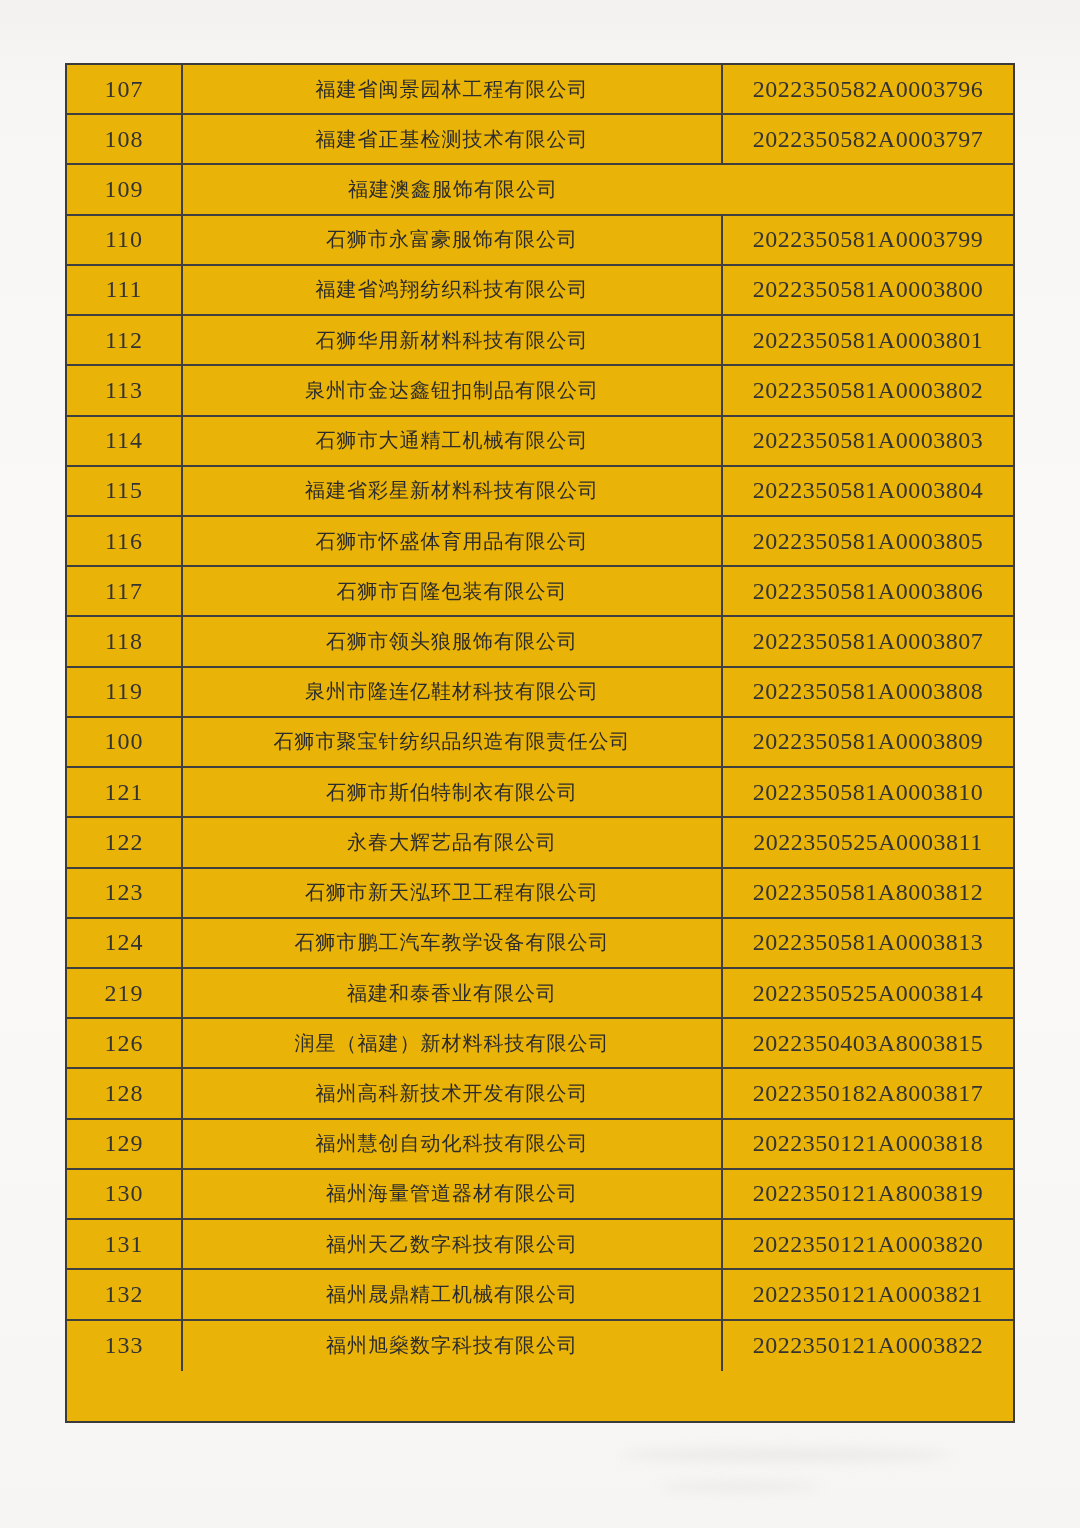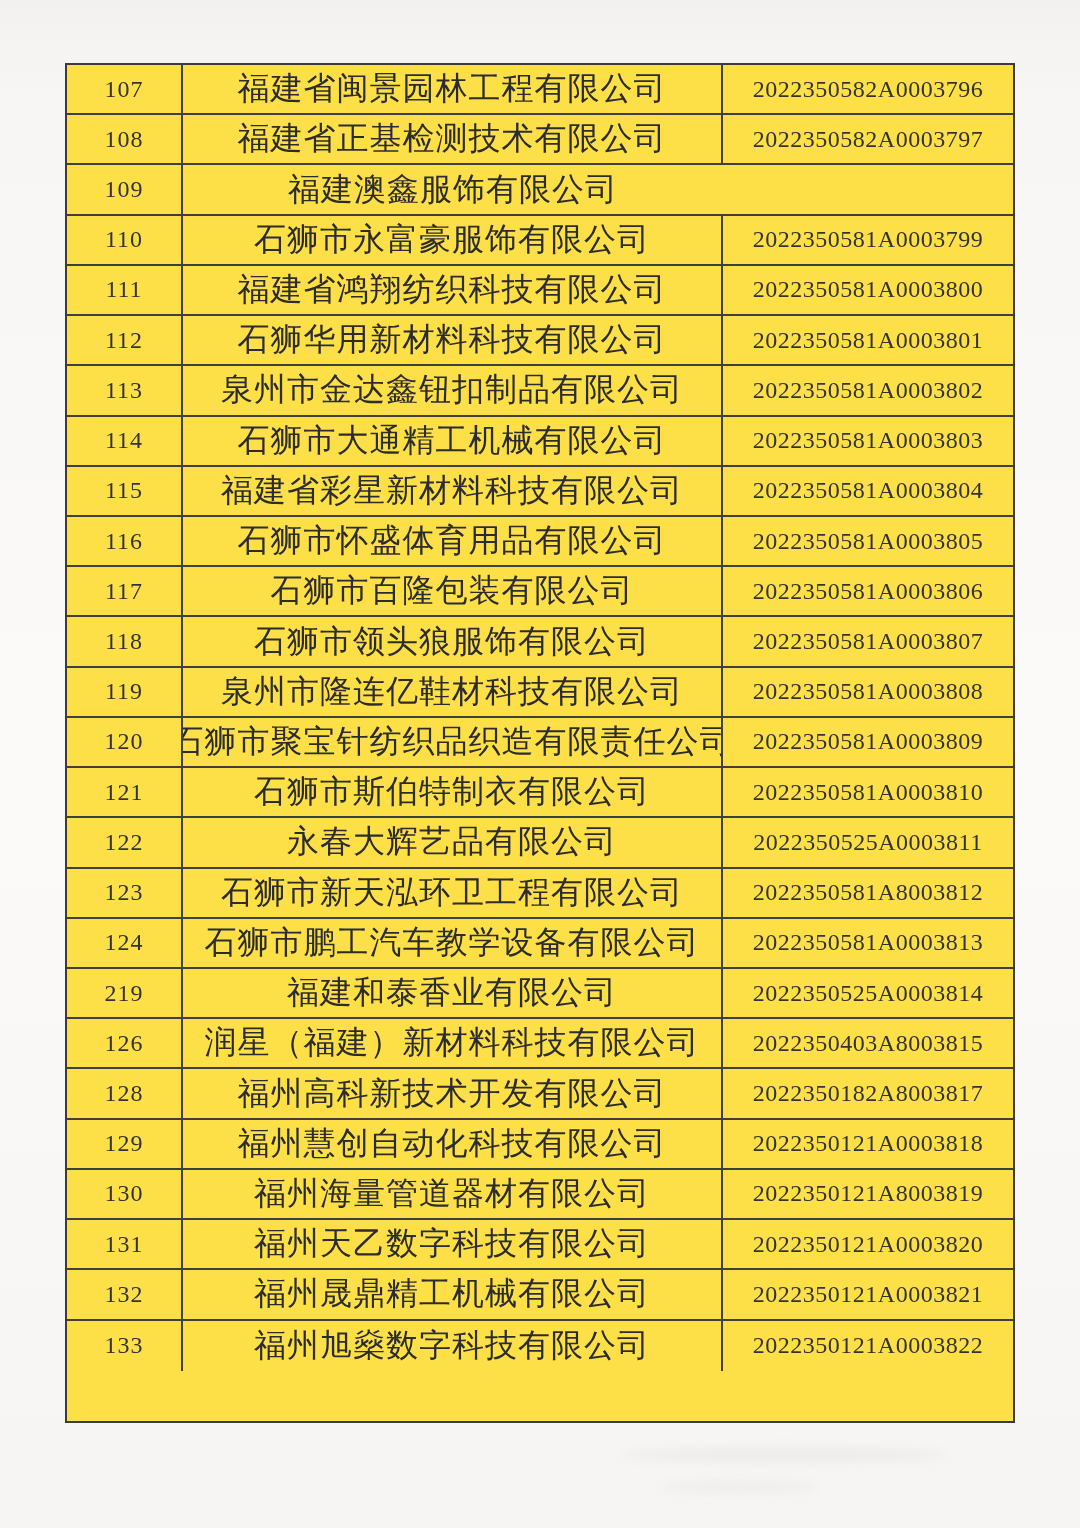--- a/index.html
+++ b/index.html
@@ -20,21 +20,21 @@
     inset: 0;
   }
   .reg-table {
     position: absolute;
     left: 65px;
     top: 63px;
     width: 950px;
     height: 1360px;
     border: 2px solid #3b3b3b;
     box-sizing: border-box;
-    background: #fde047;
+    background: #eab308;
     display: grid;
     grid-template-rows: repeat(27, 1fr);
   }
   .t-row {
     display: grid;
     grid-template-columns: 116px 540px 1fr;
     border-bottom: 2px solid #3f3f3f;
   }
   .t-row:last-child {
     border-bottom: none;
@@ -49,21 +49,21 @@
   }
   .t-cell:last-child {
     border-right: none;
   }
   .cell-no {
     font-size: 24px;
     letter-spacing: 1px;
     color: #333;
   }
   .cell-name {
-    font-size: 32px;
+    font-size: 20px;
     color: #2c2c2c;
     letter-spacing: 1px;
   }
   .cell-code {
     font-size: 24px;
     color: #333;
     letter-spacing: 0.5px;
   }
   .scan-artifact {
     position: absolute;
@@ -140,21 +140,21 @@
         <div class="t-cell cell-no">118</div>
         <div class="t-cell cell-name">石狮市领头狼服饰有限公司</div>
         <div class="t-cell cell-code">2022350581A0003807</div>
       </div>
       <div class="t-row">
         <div class="t-cell cell-no">119</div>
         <div class="t-cell cell-name">泉州市隆连亿鞋材科技有限公司</div>
         <div class="t-cell cell-code">2022350581A0003808</div>
       </div>
       <div class="t-row">
-        <div class="t-cell cell-no">120</div>
+        <div class="t-cell cell-no">100</div>
         <div class="t-cell cell-name">石狮市聚宝针纺织品织造有限责任公司</div>
         <div class="t-cell cell-code">2022350581A0003809</div>
       </div>
       <div class="t-row">
         <div class="t-cell cell-no">121</div>
         <div class="t-cell cell-name">石狮市斯伯特制衣有限公司</div>
         <div class="t-cell cell-code">2022350581A0003810</div>
       </div>
       <div class="t-row">
         <div class="t-cell cell-no">122</div>

